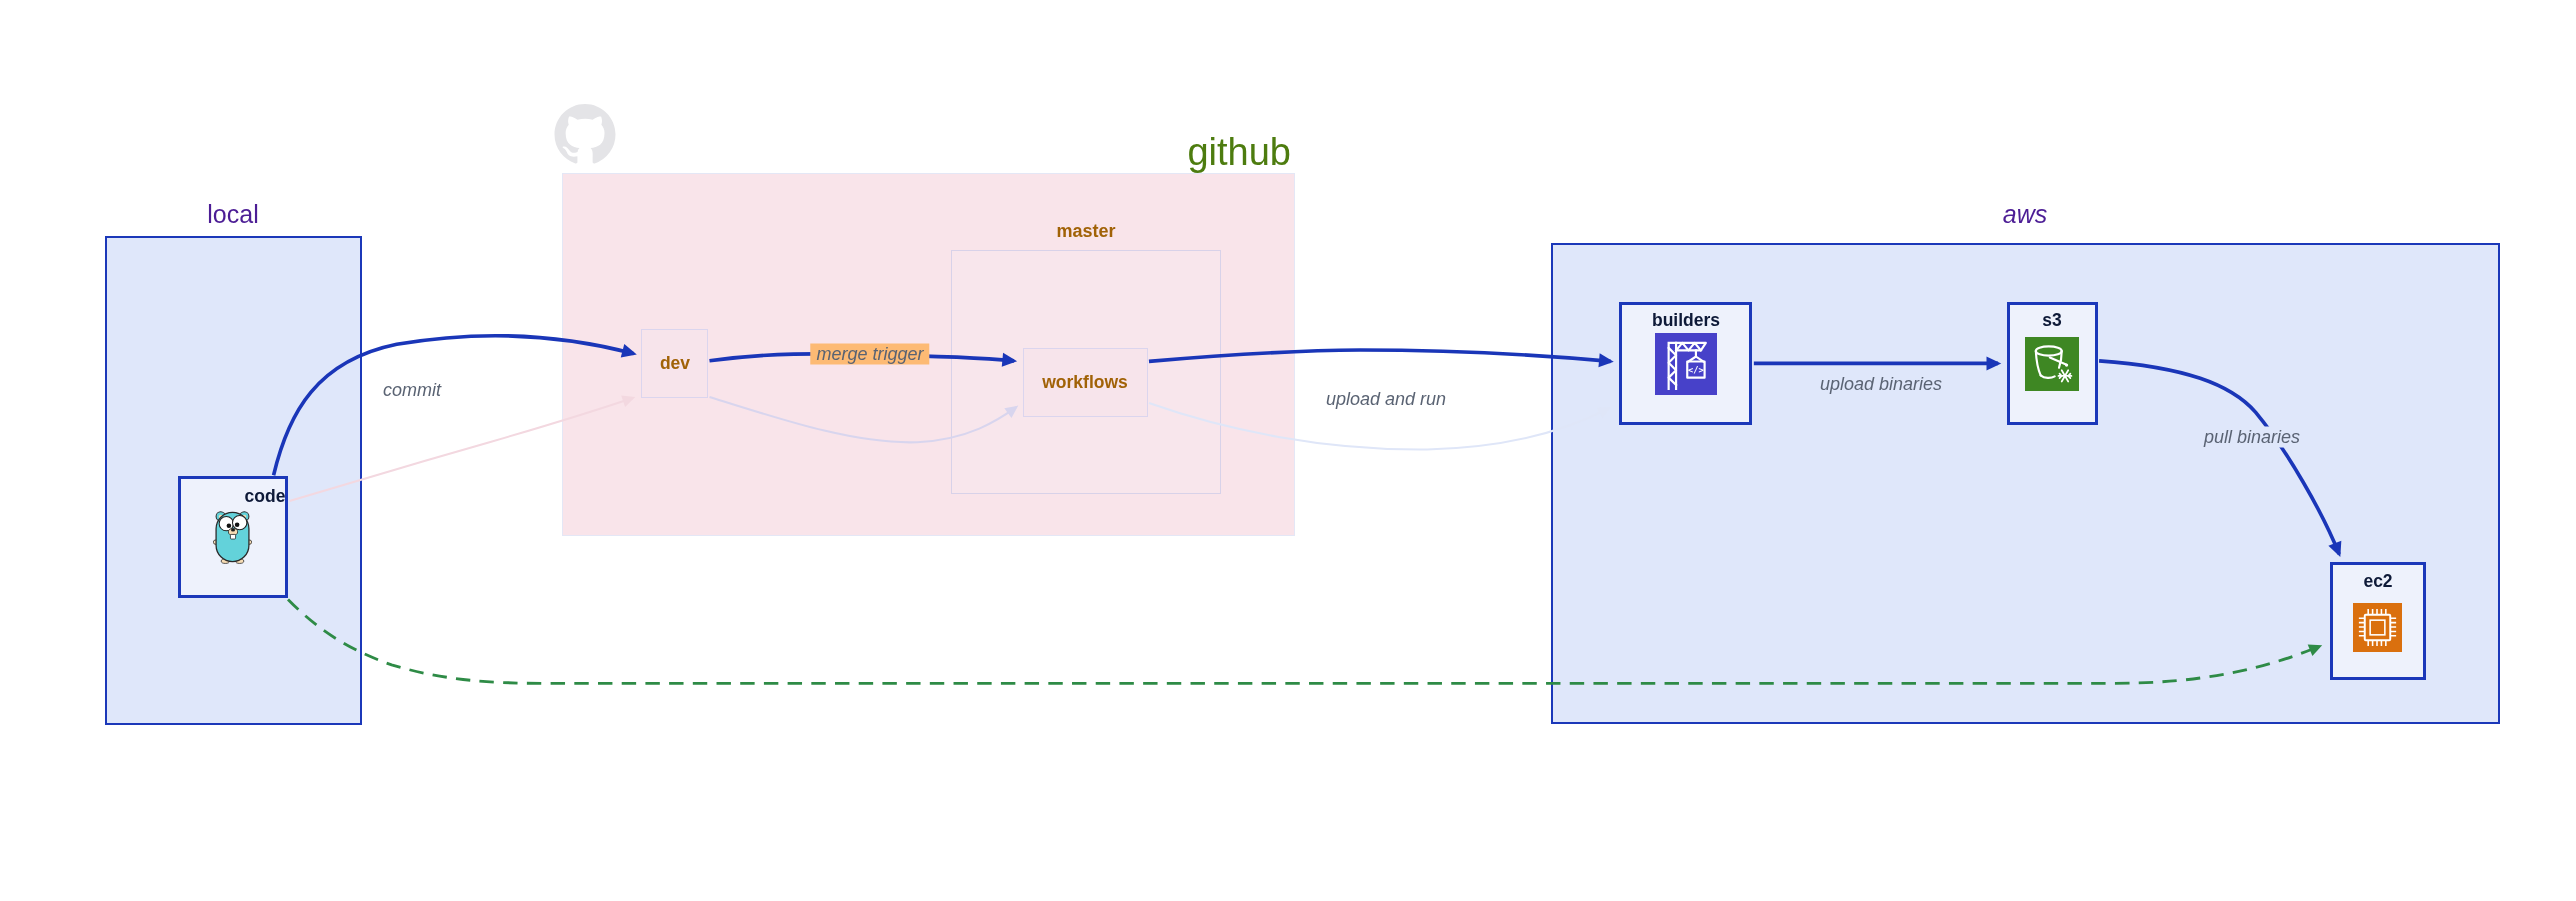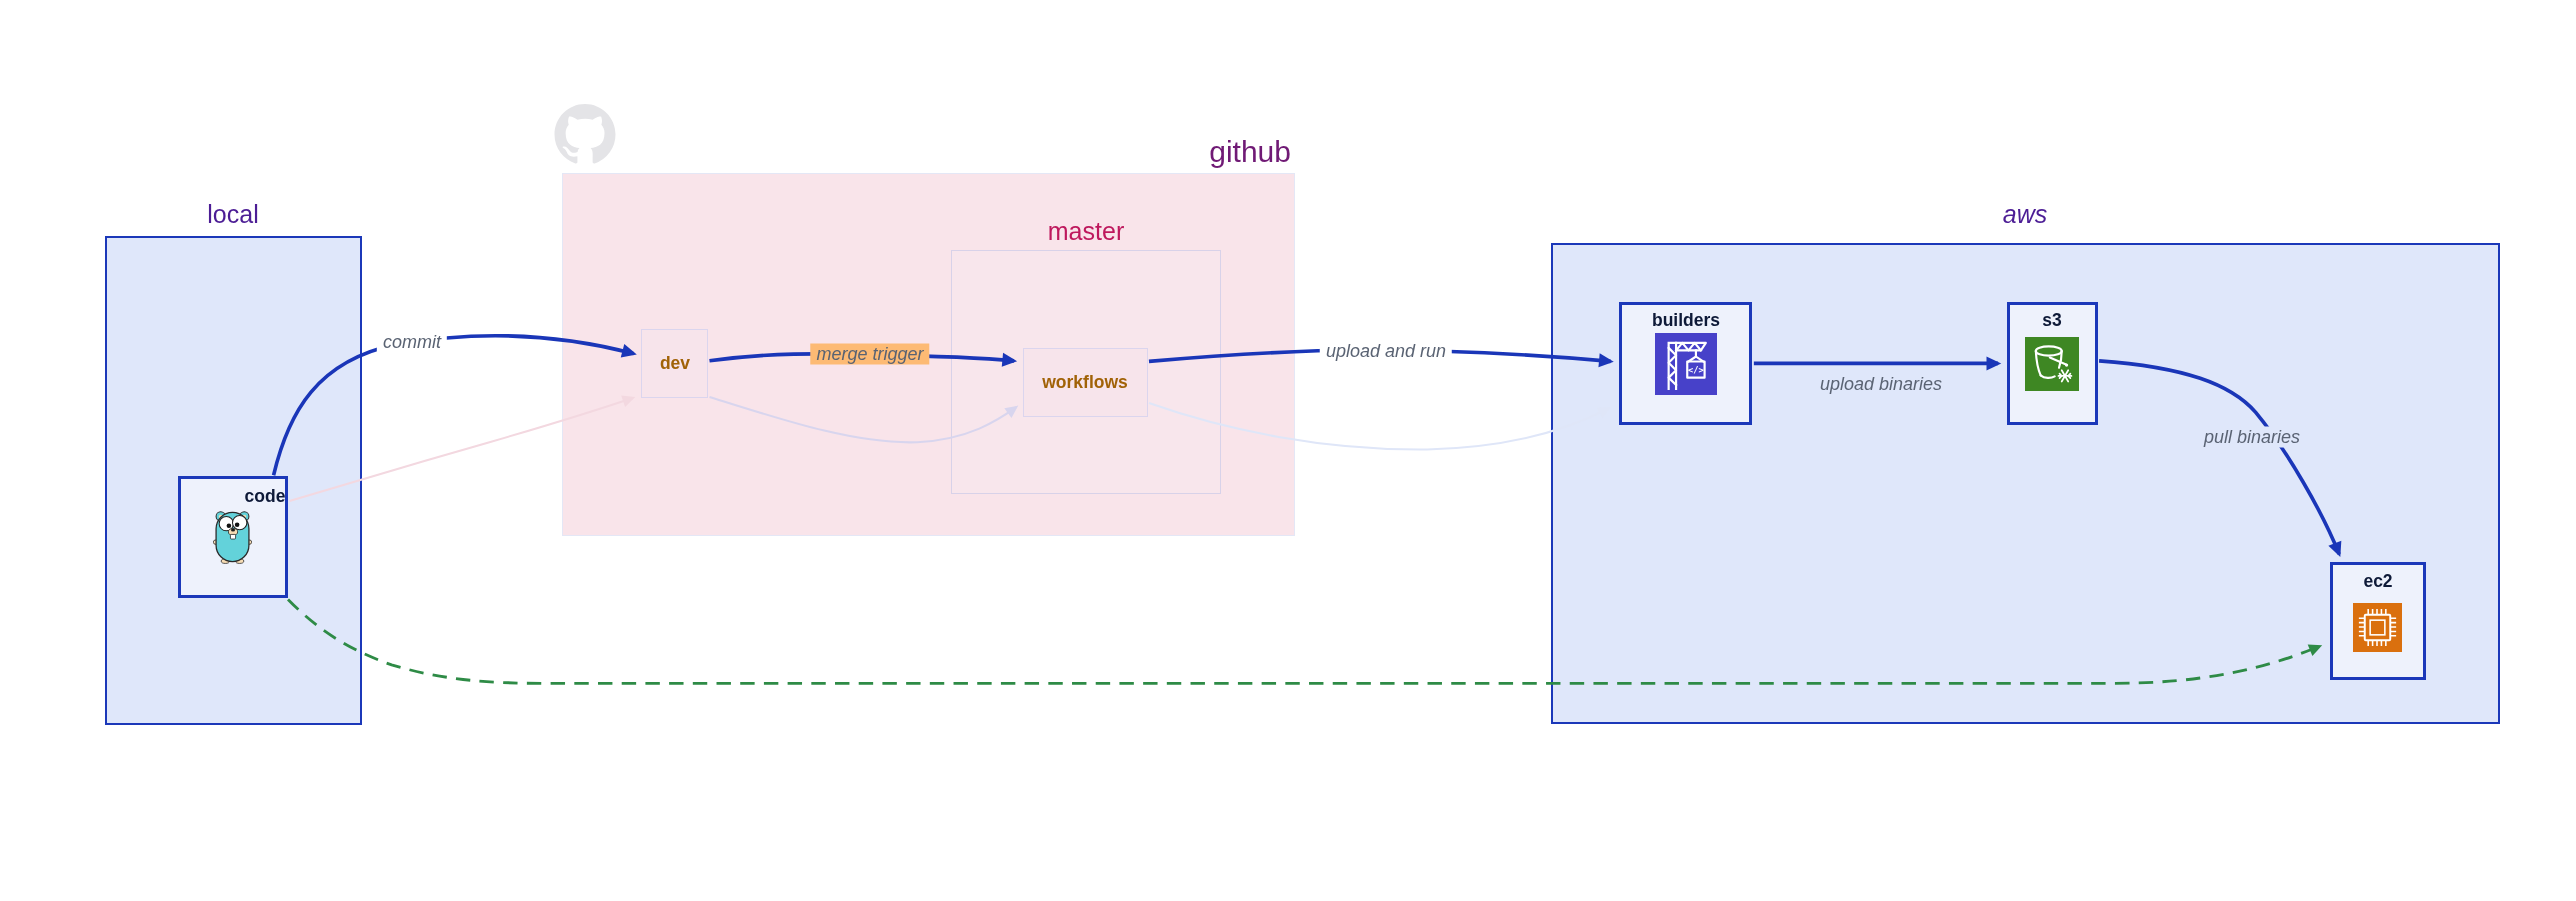--- a/index.html
+++ b/index.html
@@ -6,31 +6,31 @@
   .canvas{position:relative;width:2604px;height:902px;background:#ffffff;
           font-family:"Liberation Sans",sans-serif;overflow:hidden;}
   .container{position:absolute;box-sizing:border-box;z-index:1;}
   .c-blue{background:#dfe7fa;border:2.6px solid #1b38b9;}
   .c-pink{background:#f9e4ea;border:1.5px solid #e4e7f6;}
   .c-master{background:#f8e6ec;border:1.5px solid #d8d2e9;z-index:2;}
   .node{position:absolute;box-sizing:border-box;background:#eef2fc;border:3.1px solid #1b38b9;z-index:4;}
   .fnode{position:absolute;box-sizing:border-box;background:#f7e4eb;border:1.5px solid #dbd5ee;z-index:4;}
   .clabel{position:absolute;transform:translate(-50%,-50%);font-size:25px;color:#4c1d95;
           white-space:nowrap;z-index:2;text-align:right;}
-  .mlabel{position:absolute;transform:translate(-50%,-50%);font-size:25px;color:#be185d;
-          font-weight:normal;white-space:nowrap;z-index:2;}
-  .ghlabel{position:absolute;transform:translate(-100%,-50%);font-size:30px;color:#701a75;
+  .mlabel{position:absolute;transform:translate(-50%,-50%);font-size:18px;color:#a16207;
+          font-weight:bold;white-space:nowrap;z-index:2;}
+  .ghlabel{position:absolute;transform:translate(-100%,-50%);font-size:38px;color:#4d7c0f;
           white-space:nowrap;z-index:1;}
   .nlabel{position:absolute;transform:translate(-50%,-50%);font-weight:bold;font-size:17.5px;
           color:#0e1a38;white-space:nowrap;z-index:5;}
   .fnlabel{position:absolute;transform:translate(-50%,-50%);font-weight:bold;font-size:17.5px;
           color:#a16207;white-space:nowrap;z-index:5;}
   .elabel{position:absolute;transform:translate(-50%,-50%);font-style:italic;font-size:18px;
           color:#5a6373;padding:0 6.2px;white-space:nowrap;z-index:5;}
-  .bg-white{background:#ffffff;}
+  .bg-white{background:#ffffff;margin-top:48px;}
   .bg-pink{background:#fdba74;}
   .bg-lav{background:#dfe7fa;margin-top:20px;}
   .edges{position:absolute;left:0;top:0;z-index:3;}
   .icon-tile{position:absolute;z-index:5;display:flex;align-items:center;justify-content:center;}
   .octocat{position:absolute;z-index:1;}
   .gopher{position:absolute;z-index:5;}
   .title{position:absolute;transform:translate(-50%,-50%);font-size:39px;color:#141c39;
          letter-spacing:-1px;text-decoration:underline;text-decoration-thickness:3.1px;
          text-underline-offset:6.2px;white-space:nowrap;z-index:5;}
 </style>

